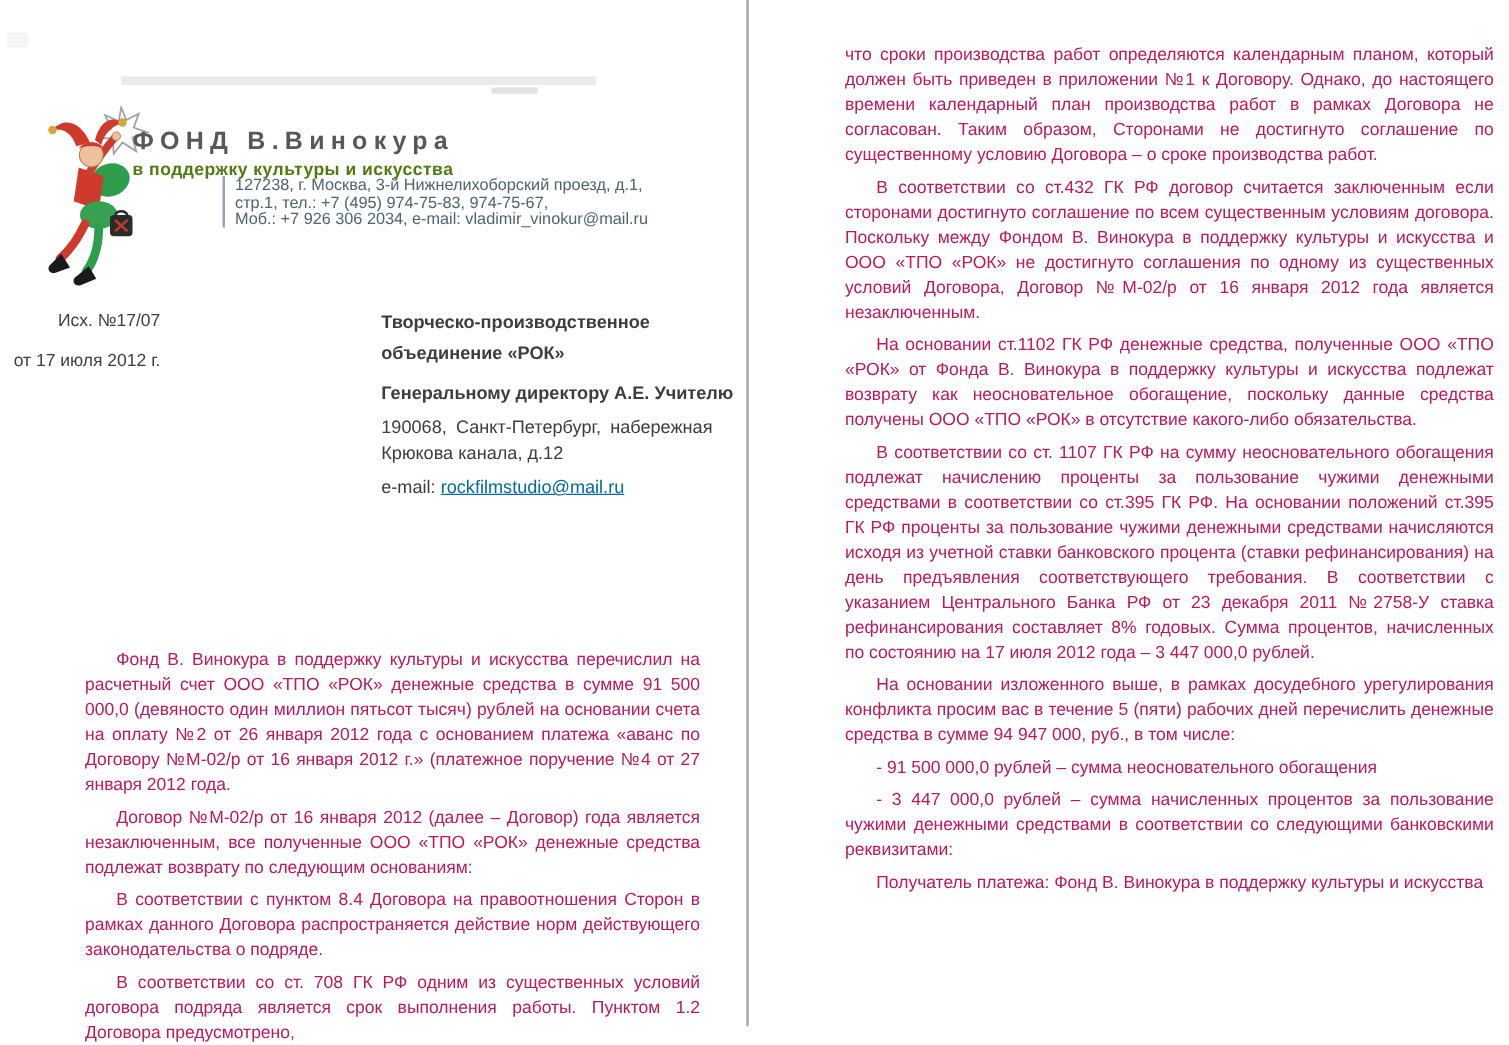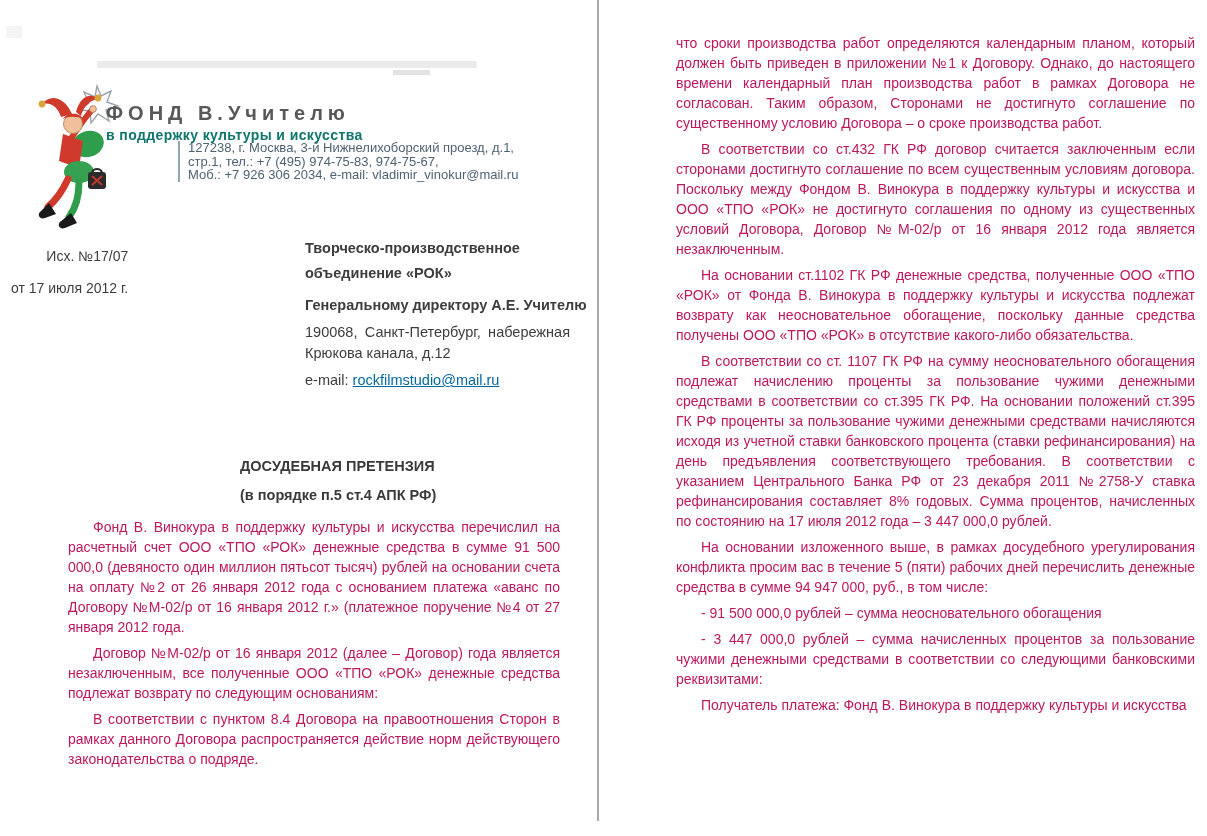--- a/index.html
+++ b/index.html
@@ -14,30 +14,30 @@
   .divider { left:597px; top:0; width:2px; height:821px; background:#a9a9a9; }
 
   
   .bar1 { left:97px; top:61px; width:380px; height:7px; background:#ebebeb; }
   .bar2 { left:393px; top:70px; width:37px; height:5px; background:#e2e2e2; }
   .smudge { left:6px; top:26px; width:16px; height:12px; background:#f4f4f4; }
 
   
   .logo { left:34px; top:84px; width:92px; height:152px; }
   .brand { left:106px; top:102px; font-size:20px; font-weight:bold; letter-spacing:5px; color:#585858; white-space:nowrap; }
-  .brand-sub { left:106px; top:127px; font-size:14px; font-weight:bold; letter-spacing:0.4px; color:#0f766e; white-space:nowrap; }
+  .brand-sub { left:106px; top:127px; font-size:14px; font-weight:bold; letter-spacing:0.4px; color:#4d7c0f; white-space:nowrap; }
   .contact { left:178px; top:141px; width:345px; border-left:2px solid #93a5b1; padding-left:8px;
              font-size:13px; line-height:13.5px; color:#4e6372; }
 
   
   .meta { left:11px; top:248px; font-size:14px; }
   .meta .line1 { margin-bottom:16px;text-align:right; }
 
   
-  .addressee { left:305px; top:236px; width:265px; font-size:14.5px; }
+  .addressee { left:305px; top:246px; width:265px; font-size:14.5px; }
   .addressee .org { font-weight:bold; line-height:25px; margin-bottom:7px; }
   .addressee .director { font-weight:bold; line-height:25px; white-space:nowrap; margin-bottom:4px; }
   .addressee .address { line-height:21px; text-align:justify; margin-bottom:6px; }
   .addressee .email-row { line-height:21px; margin-top:6px; }
   .addressee a { color:#0369a1; text-decoration:underline; }
 
   
   .claim-title { left:68px; top:458px; width:492px; padding-left:172px; font-size:14.5px; font-weight:bold; color:#3a3a3a; }
   .claim-title .t2 { margin-top:13px; }
 
@@ -84,49 +84,46 @@
       <line x1="68" y1="92" x2="58" y2="101" stroke="#c0392b" stroke-width="2"></line>
 
       <path d="M34 95 C 28 108, 22 116, 14 123" stroke="#cf3a2c" stroke-width="7" fill="none" stroke-linecap="round"></path>
       <path d="M45 98 C 45 112, 41 125, 35 133" stroke="#2f9e4c" stroke-width="7" fill="none" stroke-linecap="round"></path>
 
       <path d="M15 119 L 6 128 C 3 131, 6 136, 11 134 L 22 130 Z" fill="#1a1a1a"></path>
       <path d="M37 129 L 26 138 C 23 141, 26 146, 31 144 L 43 139 Z" fill="#1a1a1a"></path>
     </svg>
   </div>
 
-  <div class="abs brand">ФОНД В.Учителю</div>
+  <div class="abs brand">ФОНД В.Винокура</div>
   <div class="abs brand-sub">в поддержку культуры и искусства</div>
 
   <div class="abs contact">
     <div>127238, г. Москва, 3-й Нижнелихоборский проезд, д.1, стр.1, тел.: +7 (495) 974-75-83, 974-75-67,</div>
     <div>Моб.: +7 926 306 2034, e-mail: vladimir_vinokur@mail.ru</div>
   </div>
 
   <div class="abs meta">
     <div class="line1">Исх. №17/07</div>
     <div>от 17 июля  2012 г.</div>
   </div>
 
   <div class="abs addressee">
     <p class="org">Творческо-производственное объединение «РОК»</p>
     <p class="director">Генеральному директору А.Е. Учителю</p>
     <p class="address">190068, Санкт-Петербург, набережная Крюкова канала, д.12</p>
     <p class="email-row"><span>e-mail: </span><a href="#">rockfilmstudio@mail.ru</a></p>
   </div>
 
-  <div class="abs claim-title">
-    <div class="t1">ДОСУДЕБНАЯ ПРЕТЕНЗИЯ</div>
-    <div class="t2">(в порядке п.5 ст.4 АПК РФ)</div>
-  </div>
 
   <div class="abs body-col body1">
     <p>Фонд В. Винокура в поддержку культуры и искусства перечислил на расчетный счет ООО «ТПО «РОК» денежные средства в сумме 91 500 000,0 (девяносто один миллион пятьсот тысяч) рублей на основании счета на оплату №2 от 26 января 2012 года с основанием платежа «аванс по Договору №М-02/р от 16 января 2012 г.» (платежное поручение №4 от 27 января 2012 года.</p>
     <p>Договор №М-02/р от 16 января 2012 (далее – Договор) года является незаключенным, все полученные ООО «ТПО «РОК» денежные средства подлежат возврату по следующим основаниям:</p>
     <p>В соответствии с пунктом 8.4 Договора на правоотношения Сторон в рамках данного Договора распространяется действие норм действующего законодательства о подряде.</p>
+    <p>В соответствии со ст. 708 ГК РФ одним из существенных условий договора подряда является срок выполнения работы. Пунктом 1.2 Договора предусмотрено,</p>
   </div>
 
   <div class="abs divider"></div>
 
   <div class="abs body-col body2">
     <p class="no-indent">что сроки производства работ определяются календарным планом, который должен быть приведен в приложении №1 к Договору. Однако, до настоящего времени календарный план производства работ в рамках Договора не согласован. Таким образом, Сторонами не достигнуто соглашение по существенному условию Договора – о сроке производства работ.</p>
     <p>В соответствии со ст.432 ГК РФ договор считается заключенным если сторонами достигнуто соглашение по всем существенным условиям договора. Поскольку между Фондом В. Винокура в поддержку культуры и искусства и ООО «ТПО «РОК» не достигнуто соглашения по одному из существенных условий Договора,  Договор №М-02/р от 16 января 2012 года является незаключенным.</p>
     <p>На основании ст.1102 ГК РФ денежные средства, полученные ООО «ТПО «РОК» от Фонда В. Винокура в поддержку культуры и искусства подлежат возврату как неосновательное обогащение, поскольку данные средства получены ООО «ТПО «РОК» в отсутствие какого-либо обязательства.</p>
     <p>В соответствии со ст. 1107 ГК РФ на сумму неосновательного обогащения подлежат начислению проценты за пользование чужими денежными средствами в соответствии со ст.395 ГК РФ. На основании положений ст.395 ГК РФ проценты за пользование чужими денежными средствами начисляются исходя из учетной ставки банковского процента (ставки рефинансирования) на день предъявления соответствующего требования. В соответствии с указанием Центрального Банка РФ от 23 декабря 2011 №2758-У ставка рефинансирования составляет 8% годовых. Сумма процентов, начисленных по состоянию на 17 июля 2012 года – 3 447 000,0 рублей.</p>
     <p>На основании изложенного выше, в рамках досудебного урегулирования конфликта просим вас в течение 5 (пяти) рабочих дней  перечислить денежные средства в сумме 94 947 000, руб., в том числе:</p>

